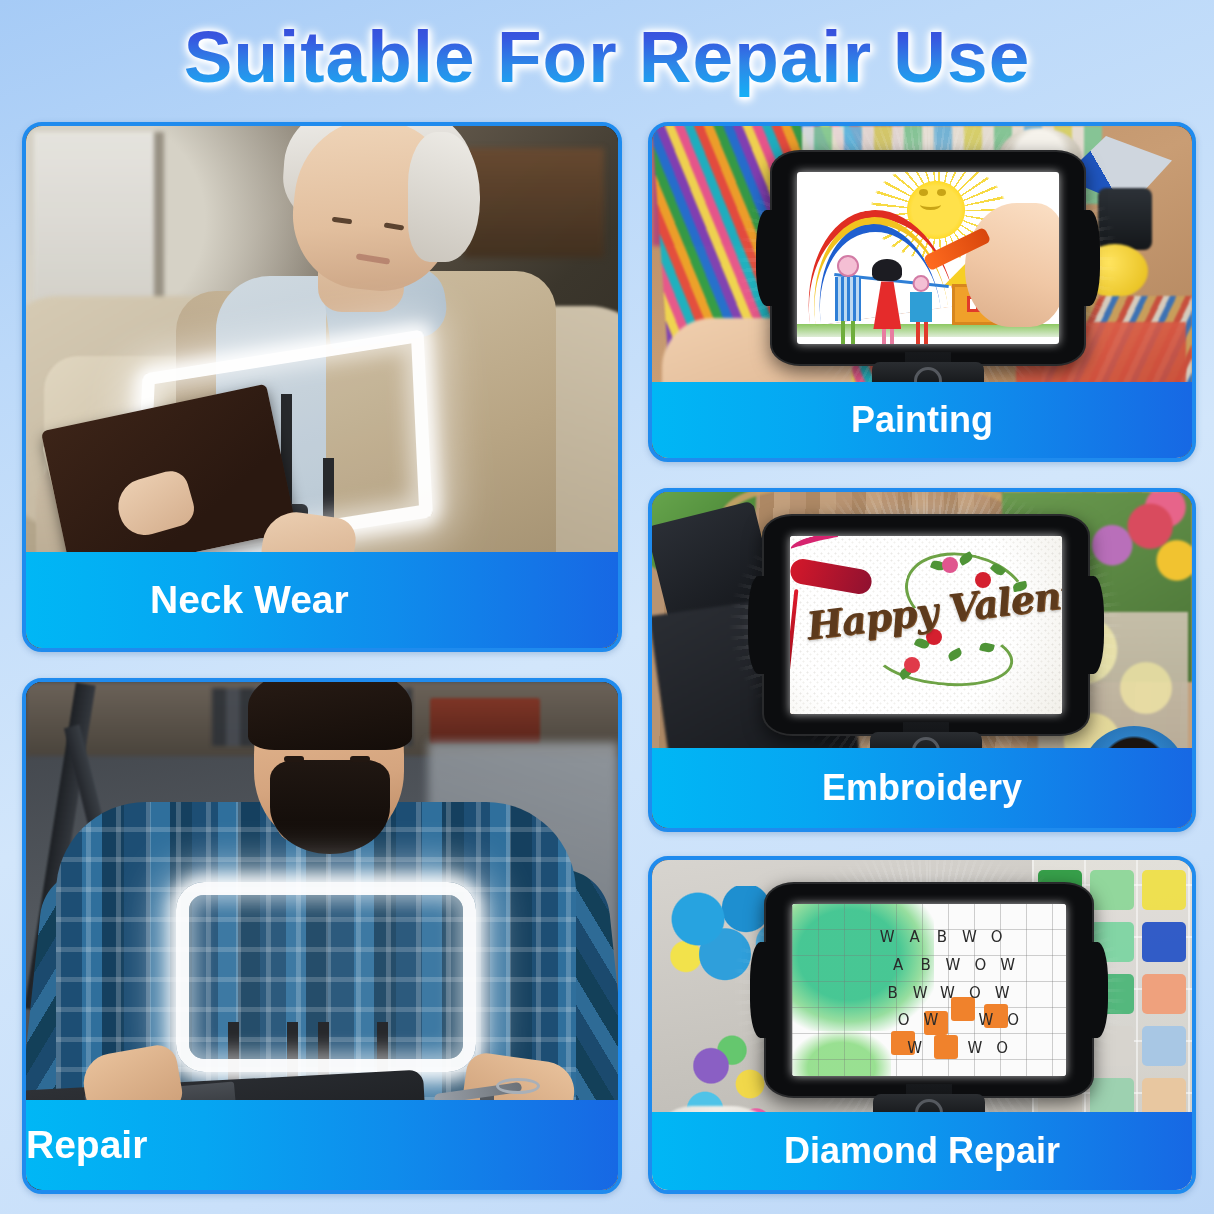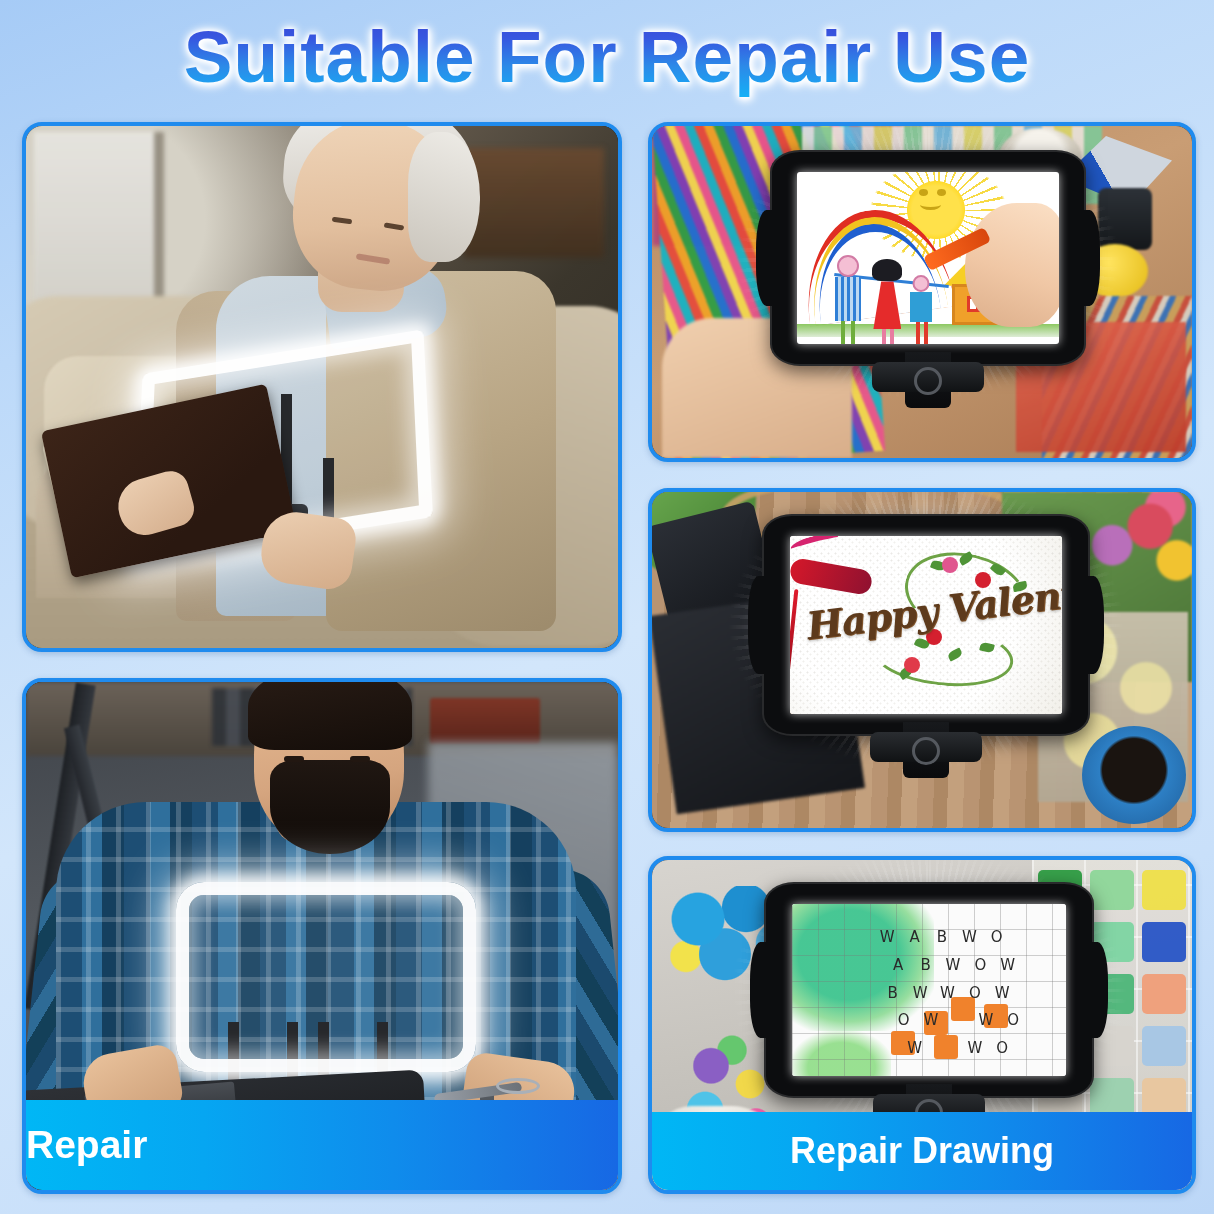--- a/index.html
+++ b/index.html
@@ -526,20 +526,23 @@
     <div class="led-panel" id="nw-led">
       <div class="led-frame"></div>
     </div>
     <div class="sc led-clip nw-clip1"></div>
 
     <div class="sc nw-pages"></div>
     <div class="sc nw-book"></div>
     <div class="sc nw-hand1"></div>
     <div class="sc nw-hand2"></div>
   </div>
+  <div class="caption left-al">
+    <span class="caption-text">Neck Wear</span>
+  </div>
 </div>
 
 <div class="panel" id="panel-repair">
   <div class="photo">
     <div class="sc rp-bg"></div>
     <div class="sc rp-shelf"></div>
     <div class="sc rp-books"></div>
     <div class="sc rp-redbook"></div>
     <div class="sc rp-bgright"></div>
     <div class="sc rp-frame"></div>
@@ -631,20 +634,23 @@
             <i class="lg lgA"></i>
             <i class="lg lgB"></i>
           </div>
         <div class="dw pt-hand"></div>
         <div class="dw pt-crayon"></div>
       </div>
       <div class="mag-stem"></div>
       <div class="mag-hinge"></div>
     </div>
   </div>
+  <div class="caption center-al">
+    <span class="caption-text">Painting</span>
+  </div>
 </div>
 
 <div class="panel" id="panel-embroidery">
   <div class="photo">
     <div class="sc em-bg"></div>
     <div class="sc em-leaf"></div>
     <div class="sc em-hoop"></div>
     <div class="sc em-phone"></div>
     <div class="sc em-darkcloth"></div>
     <div class="sc em-flowers"></div>
@@ -675,20 +681,23 @@
         <div class="em-fl" style="left:42%; top:68%; background:#e03a4a;"></div>
         <div class="em-bee"></div>
         <div class="em-script">Happy Valentine</div>
         <div class="em-redsq"></div>
         <div class="em-thread"></div>
         <div class="em-hand"></div>
       </div>
       <div class="mag-stem"></div>
       <div class="mag-hinge"></div>
     </div>
+  </div>
+  <div class="caption center-al">
+    <span class="caption-text">Embroidery</span>
   </div>
 </div>
 
 <div class="panel" id="panel-diamond">
   <div class="photo">
     <div class="sc dd-bg"></div>
     <div class="sc dd-beads1"></div>
     <div class="sc dd-beads2"></div>
     <div class="sc dd-tray">
       <div class="dd-cell" style="left:6px;  top:10px;  background:#2f9e44;"></div>
@@ -746,15 +755,15 @@
           <div class="dd-sym" style="left:62%; top:76%;">W</div>
           <div class="dd-sym" style="left:72%; top:76%;">O</div>
 
         </div>
       </div>
       <div class="mag-stem"></div>
       <div class="mag-hinge"></div>
     </div>
   </div>
   <div class="caption center-al">
-    <span class="caption-text">Repair Drawing</span>
+    <span class="caption-text">Diamond Repair</span>
   </div>
 </div>
 
 </body></html>

